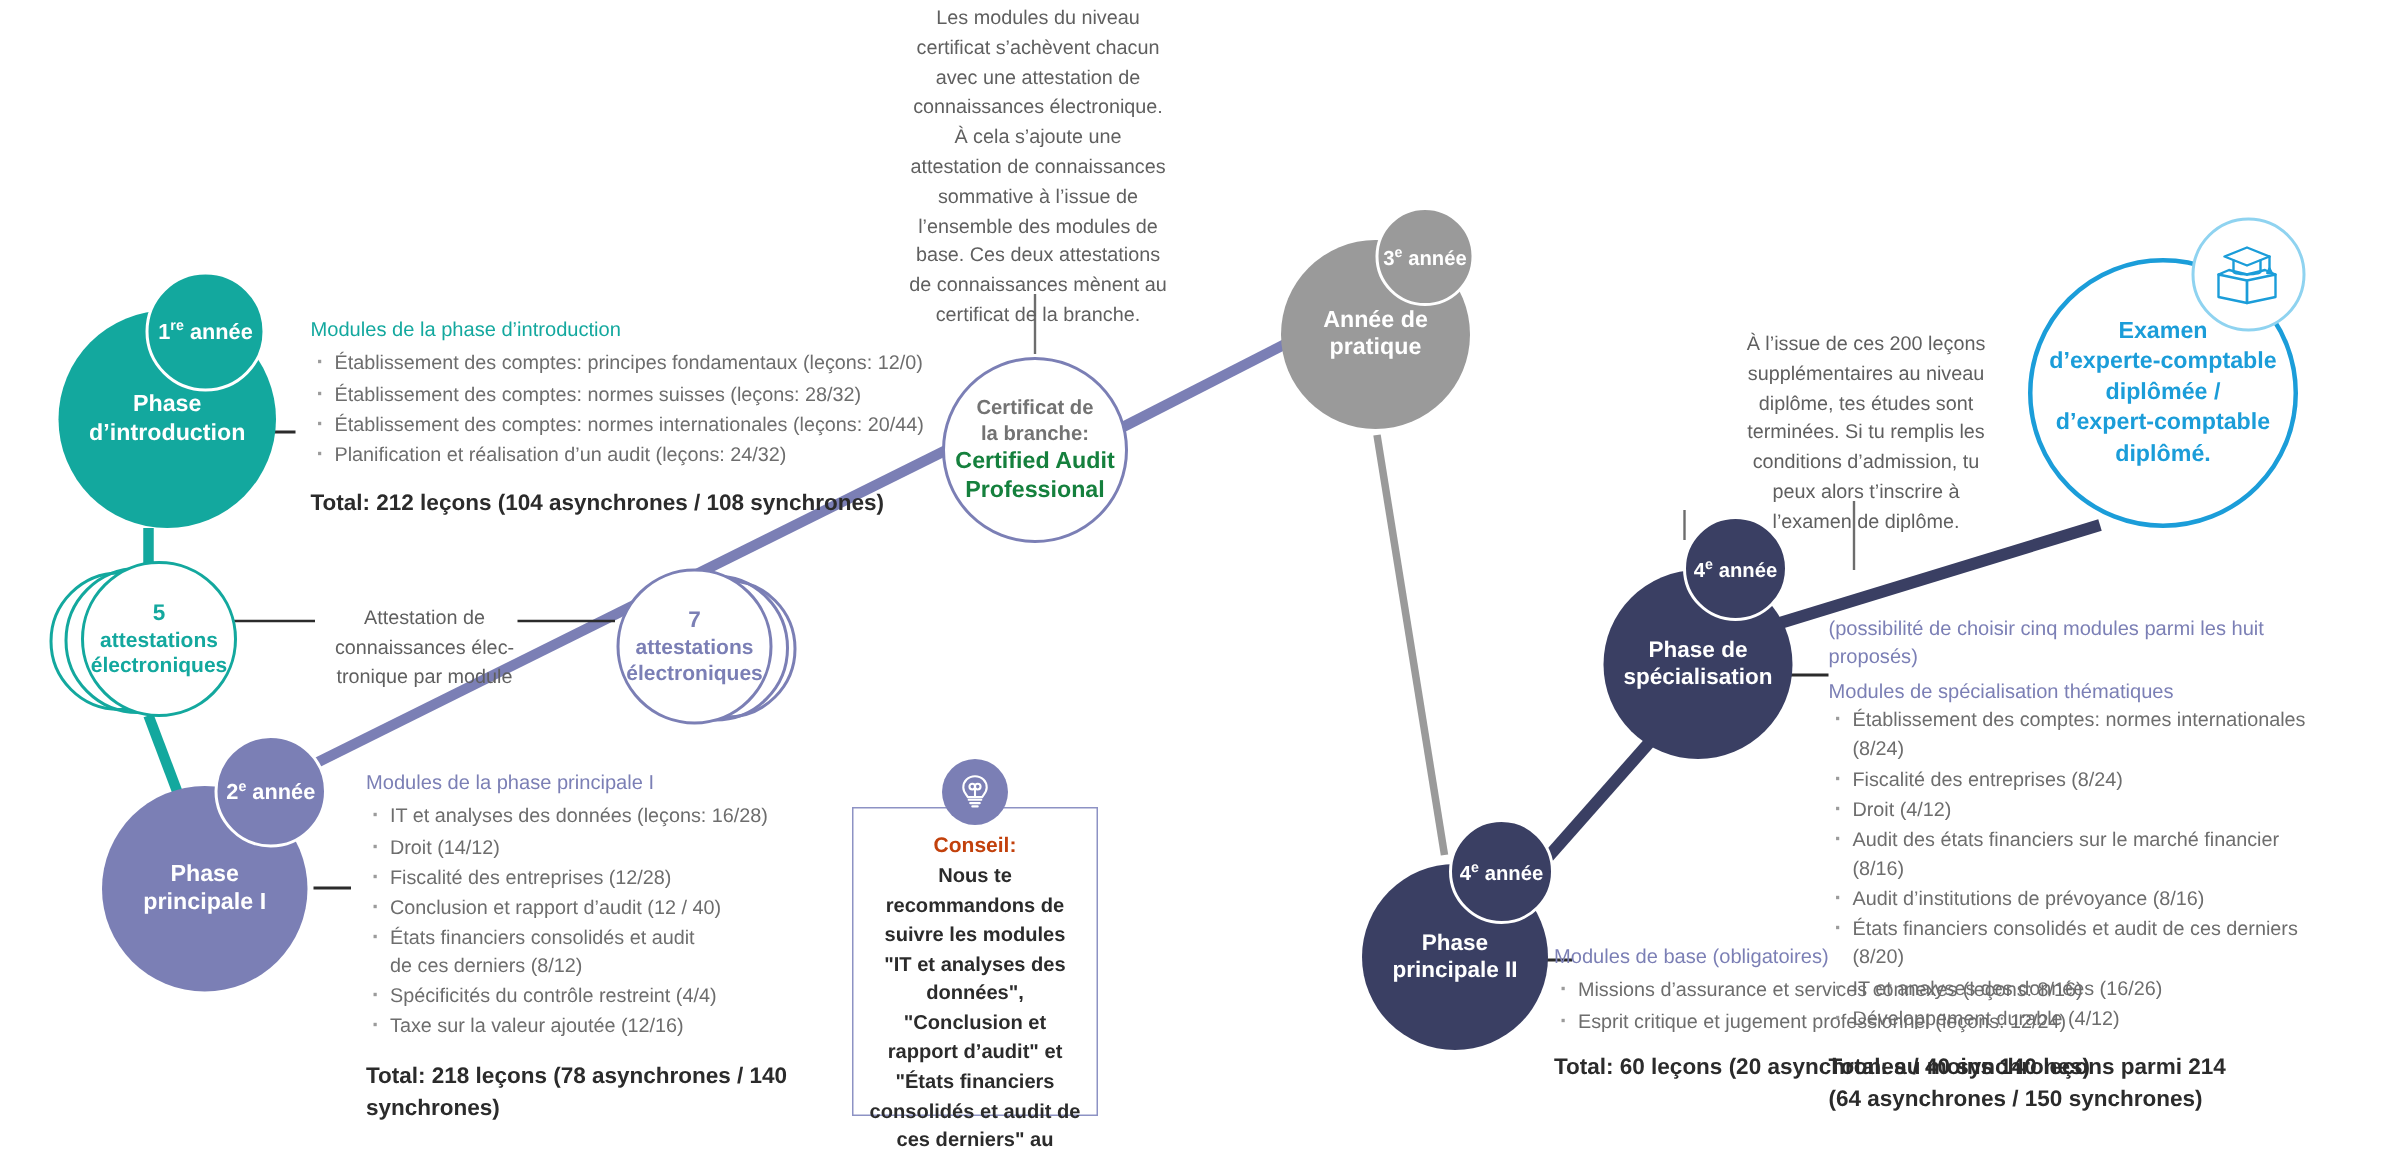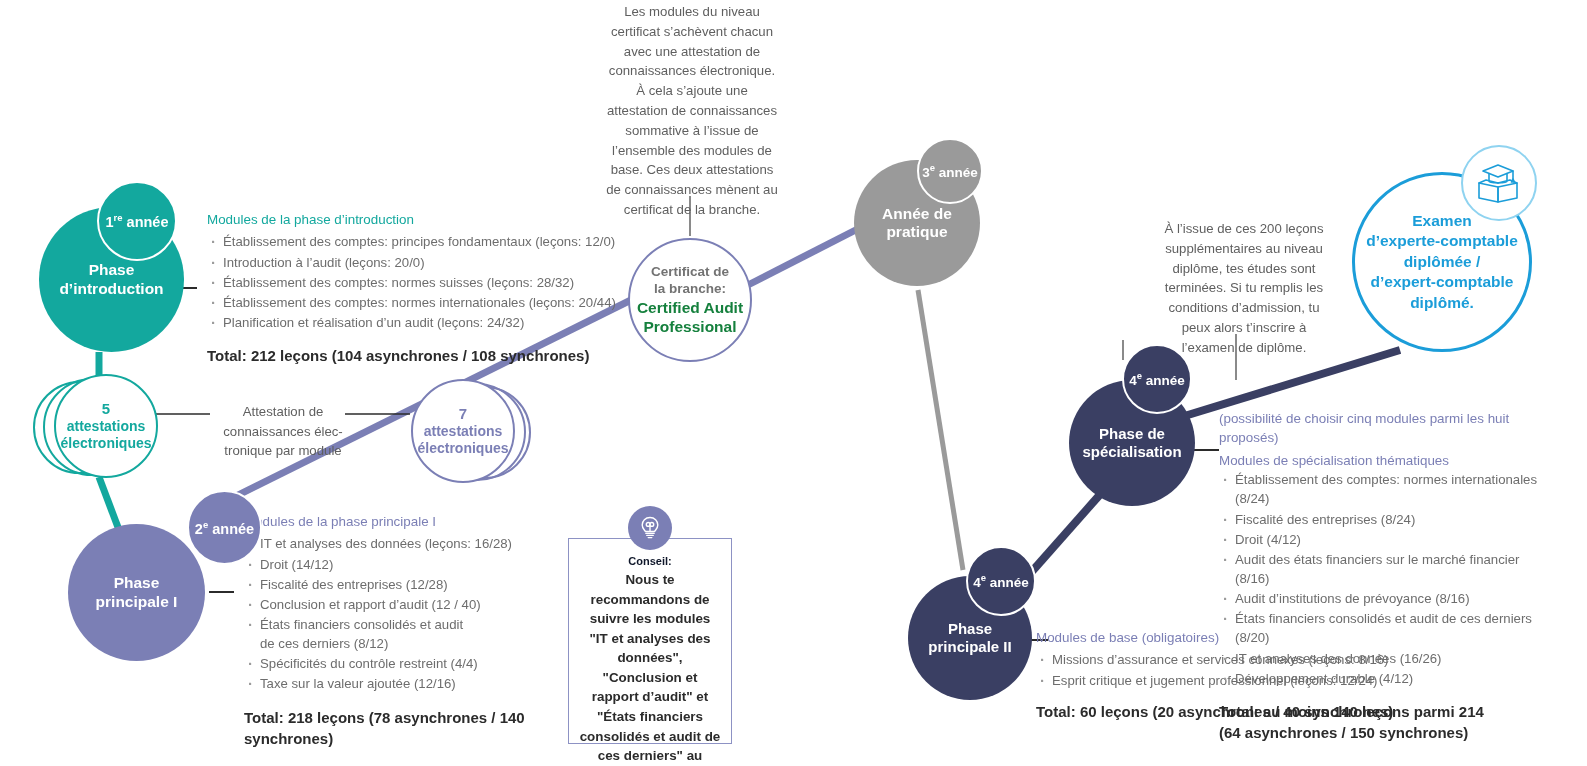--- a/index.html
+++ b/index.html
@@ -55,21 +55,21 @@
   .examnode{position:absolute;border-radius:50%;border:3px solid #1b9dd9;background:#fff;
     display:flex;align-items:center;justify-content:center;text-align:center;
     box-sizing:border-box;z-index:4;}
   .examnode .lbl{color:#1b9dd9;font-weight:bold;font-size:15.5px;line-height:1.32;}
 
   .capcircle{position:absolute;border-radius:50%;border:2px solid #8fd3f0;background:#fff;
     display:flex;align-items:center;justify-content:center;z-index:7;}
 
   .tipbox{position:absolute;border:1.5px solid #8d92c4;background:#fff;box-sizing:border-box;
     text-align:center;z-index:5;}
-  .tipbox .title{color:#0f172a;font-weight:bold;font-size:11px;margin-bottom:3px;}
+  .tipbox .title{color:#c2410c;font-weight:bold;font-size:14px;margin-bottom:3px;}
   .tipbox .body{color:#2b2b2b;font-weight:bold;font-size:13.4px;line-height:1.46;}
   .bulbcircle{position:absolute;border-radius:50%;background:#7b7fb5;display:flex;
     align-items:center;justify-content:center;z-index:7;}
 </style>
 </head>
 <body>
 
 <div id="stage">
 
   <svg class="layer" viewBox="0 0 1587 766">
@@ -111,21 +111,20 @@
     <span class="lbl" style="font-size:15.5px;">Phase<br>d’introduction</span>
   </div>
   <div class="yearbadge phase-intro" style="left:97px;top:181px;width:80px;height:80px;">
     <span class="lbl">1<sup>re</sup> année</span>
   </div>
 
   <div class="txtblock teal" style="left:207px;top:210px;width:420px;">
     <div class="head" style="font-size:13.4px;">Modules de la phase d’introduction</div>
     <ul>
       <li>Établissement des comptes: principes fondamentaux (leçons: 12/0)</li>
-      <li>Introduction à l’audit (leçons: 20/0)</li>
       <li>Établissement des comptes: normes suisses (leçons: 28/32)</li>
       <li>Établissement des comptes: normes internationales (leçons: 20/44)</li>
       <li>Planification et réalisation d’un audit (leçons: 24/32)</li>
     </ul>
     <div class="total">Total: 212 leçons (104 asynchrones / 108 synchrones)</div>
   </div>
 
   <div class="att" style="left:33px;top:373px;width:125px;height:110px;">
     <div class="ring" style="left:0px;top:8px;width:93px;height:93px;border:2px solid #13a89e;"></div>
     <div class="ring" style="left:10px;top:5px;width:98px;height:98px;border:2px solid #13a89e;"></div>
@@ -150,21 +149,21 @@
     <div class="lbl" style="left:3px;top:1px;width:104px;height:104px;color:#7b7fb5;">
       <span class="num">7</span>
       <span>attestations</span>
       <span>électroniques</span>
     </div>
   </div>
 
   <div class="node phase-main1" style="left:68px;top:524px;width:137px;height:137px;">
     <span class="lbl" style="font-size:15.5px;">Phase<br>principale I</span>
   </div>
-  <div class="yearbadge phase-main1" style="left:143px;top:490px;width:75px;height:75px;margin-left:44px;">
+  <div class="yearbadge phase-main1" style="left:143px;top:490px;width:75px;height:75px;">
     <span class="lbl">2<sup>e</sup> année</span>
   </div>
 
   <div class="txtblock" style="left:244px;top:512px;width:310px;">
     <div class="head" style="font-size:13.4px;">Modules de la phase principale I</div>
     <ul>
       <li>IT et analyses des données (leçons: 16/28)</li>
       <li>Droit (14/12)</li>
       <li>Fiscalité des entreprises (12/28)</li>
       <li>Conclusion et rapport d’audit (12 / 40)</li>

